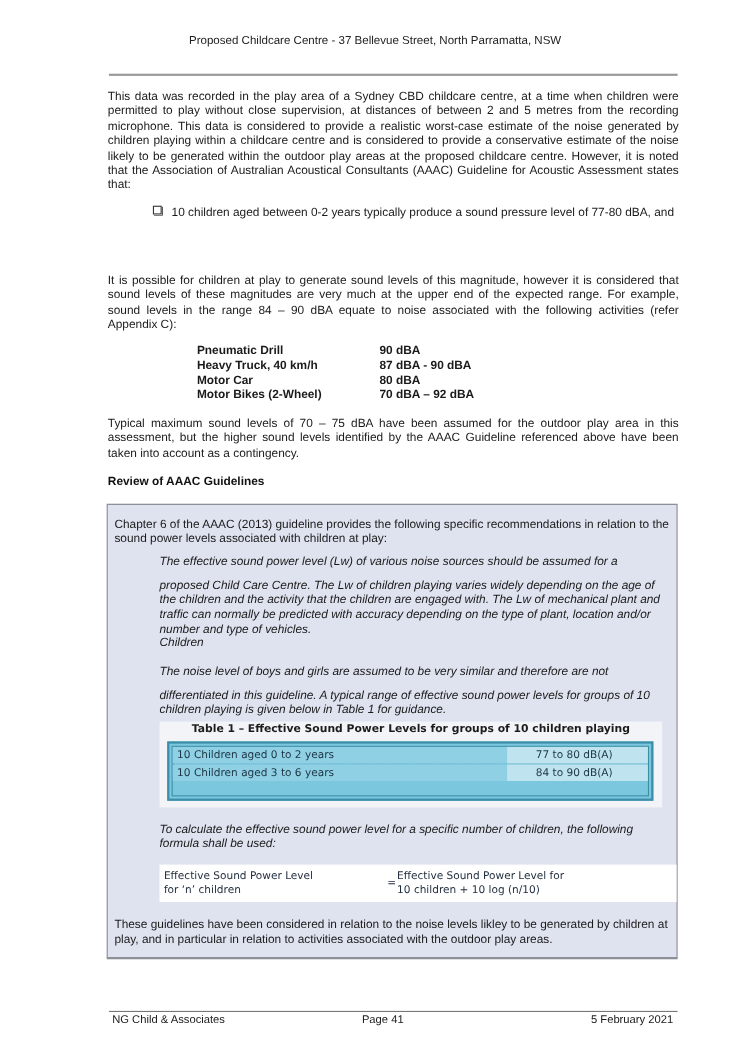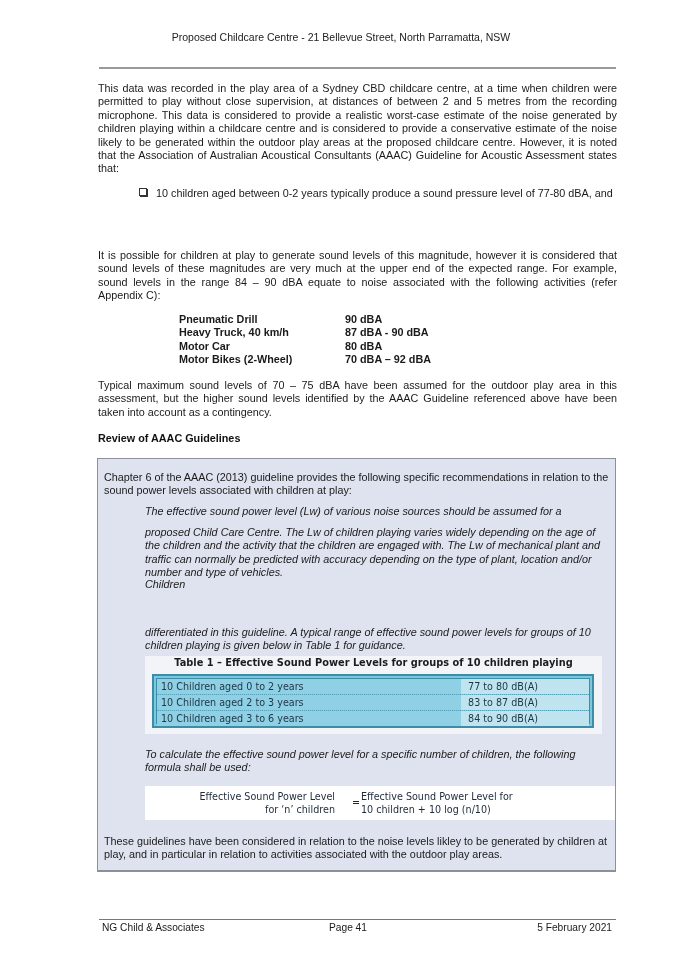--- a/index.html
+++ b/index.html
@@ -174,41 +174,41 @@
   .tbl-row:last-child { border-bottom: none; }
   .tbl-label {
     width: 300px;
     padding-left: 4px;
     background: #8fd0e4;
   }
   .tbl-value {
     flex: 1;
     background: #bfe4ef;
     text-align: right;
-    padding-right: 51px;
+    padding-right: 32px;
   }
 
   .formula {
     position: absolute;
     left: 145px;
     top: 786px;
     width: 470px;
     height: 34px;
     background: #ffffff;
     font-family: "DejaVu Sans", sans-serif;
     font-size: 9.6px;
     line-height: 13px;
     color: #1d2a3a;
   }
   .f-left {
     position: absolute;
-    left: 20px;
+    left: 4px;
     top: 4px;
     width: 170px;
-    text-align: right;
+    text-align: left;
   }
   .f-eq {
     position: absolute;
     left: 207px;
     top: 10px;
   }
   .f-right {
     position: absolute;
     left: 216px;
     top: 4px;
@@ -235,21 +235,21 @@
   .footer-left { position: absolute; left: 0; }
   .footer-center { position: absolute; left: 227px; }
   .footer-right { position: absolute; right: 0; }
 </style>
 </head>
 <body>
 
 <div class="page">
 
   <div class="header">
-    <div>Proposed Childcare Centre - 21 Bellevue Street, North Parramatta, NSW</div>
+    <div>Proposed Childcare Centre - 37 Bellevue Street, North Parramatta, NSW</div>
   </div>
   <div class="header-rule"></div>
 
   <div id="p1" class="body-text">This data was recorded in the play area of a Sydney CBD childcare centre, at a time when children were permitted to play without close supervision, at distances of between 2 and 5 metres from the recording microphone. This data is considered to provide a realistic worst-case estimate of the noise generated by children playing within a childcare centre and is considered to provide a conservative estimate of the noise likely to be generated within the outdoor play areas at the proposed childcare centre. However, it is noted that the Association of Australian Acoustical Consultants (AAAC) Guideline for Acoustic Assessment states that:</div>
 
   <div id="bullet1" class="bullets">
     <div class="bullet">
       <span class="box"></span><span>10 children aged between 0-2 years typically produce a sound pressure level of 77-80 dBA, and</span>
     </div>
   </div>
@@ -278,35 +278,32 @@
   <div id="p3" class="body-text">Typical maximum sound levels of 70 – 75 dBA have been assumed for the outdoor play area in this assessment, but the higher sound levels identified by the AAAC Guideline referenced above have been taken into account as a contingency.</div>
 
   <div class="section-title">Review of AAAC Guidelines</div>
 
   <div class="quote-box"></div>
 
   <div id="qb-intro" class="qb-text">Chapter 6 of the AAAC (2013) guideline provides the following specific recommendations in relation to the sound power levels associated with children at play:</div>
   <div id="qi1" class="qb-italic">The effective sound power level (Lw) of various noise sources should be assumed for a</div>
   <div id="qi2" class="qb-italic">proposed Child Care Centre. The Lw of children playing varies widely depending on the age of the children and the activity that the children are engaged with. The Lw of mechanical plant and traffic can normally be predicted with accuracy depending on the type of plant, location and/or number and type of vehicles.</div>
   <div id="qi3" class="qb-italic">Children</div>
+  <div id="qi4" class="qb-italic">The noise level of boys and girls are assumed to be very similar and therefore are not</div>
   <div id="qi5" class="qb-italic">differentiated in this guideline. A typical range of effective sound power levels for groups of 10 children playing is given below in Table 1 for guidance.</div>
 
   <div class="table-wrap">
     <div class="table-title">Table 1 – Effective Sound Power Levels for groups of 10 children playing</div>
     <div class="tbl">
       <div class="tbl-inner">
         <div class="tbl-row">
           <div class="tbl-label">10 Children aged 0 to 2 years</div>
           <div class="tbl-value">77 to 80 dB(A)</div>
         </div>
         <div class="tbl-row">
-          <div class="tbl-label">10 Children aged 2 to 3 years</div>
-          <div class="tbl-value">83 to 87 dB(A)</div>
-        </div>
-        <div class="tbl-row">
           <div class="tbl-label">10 Children aged 3 to 6 years</div>
           <div class="tbl-value">84 to 90 dB(A)</div>
         </div>
       </div>
     </div>
   </div>
 
   <div id="qi6" class="qb-italic">To calculate the effective sound power level for a specific number of children, the following formula shall be used:</div>
 
   <div class="formula">

